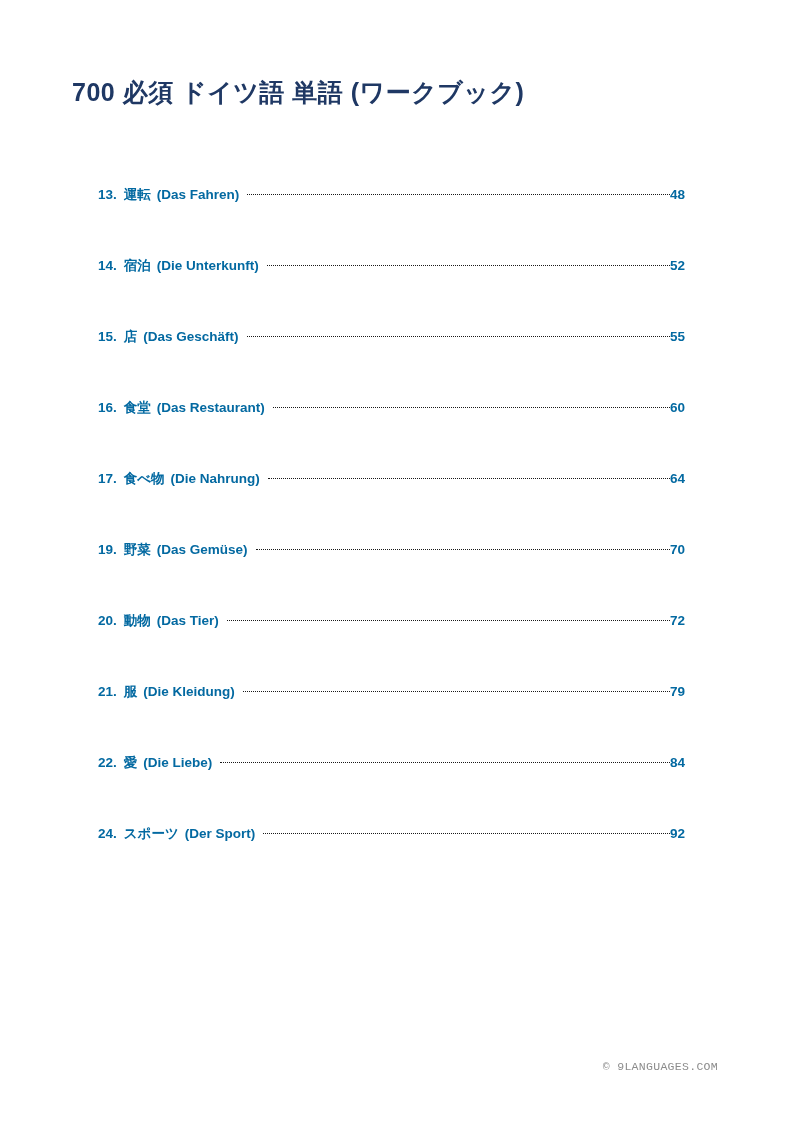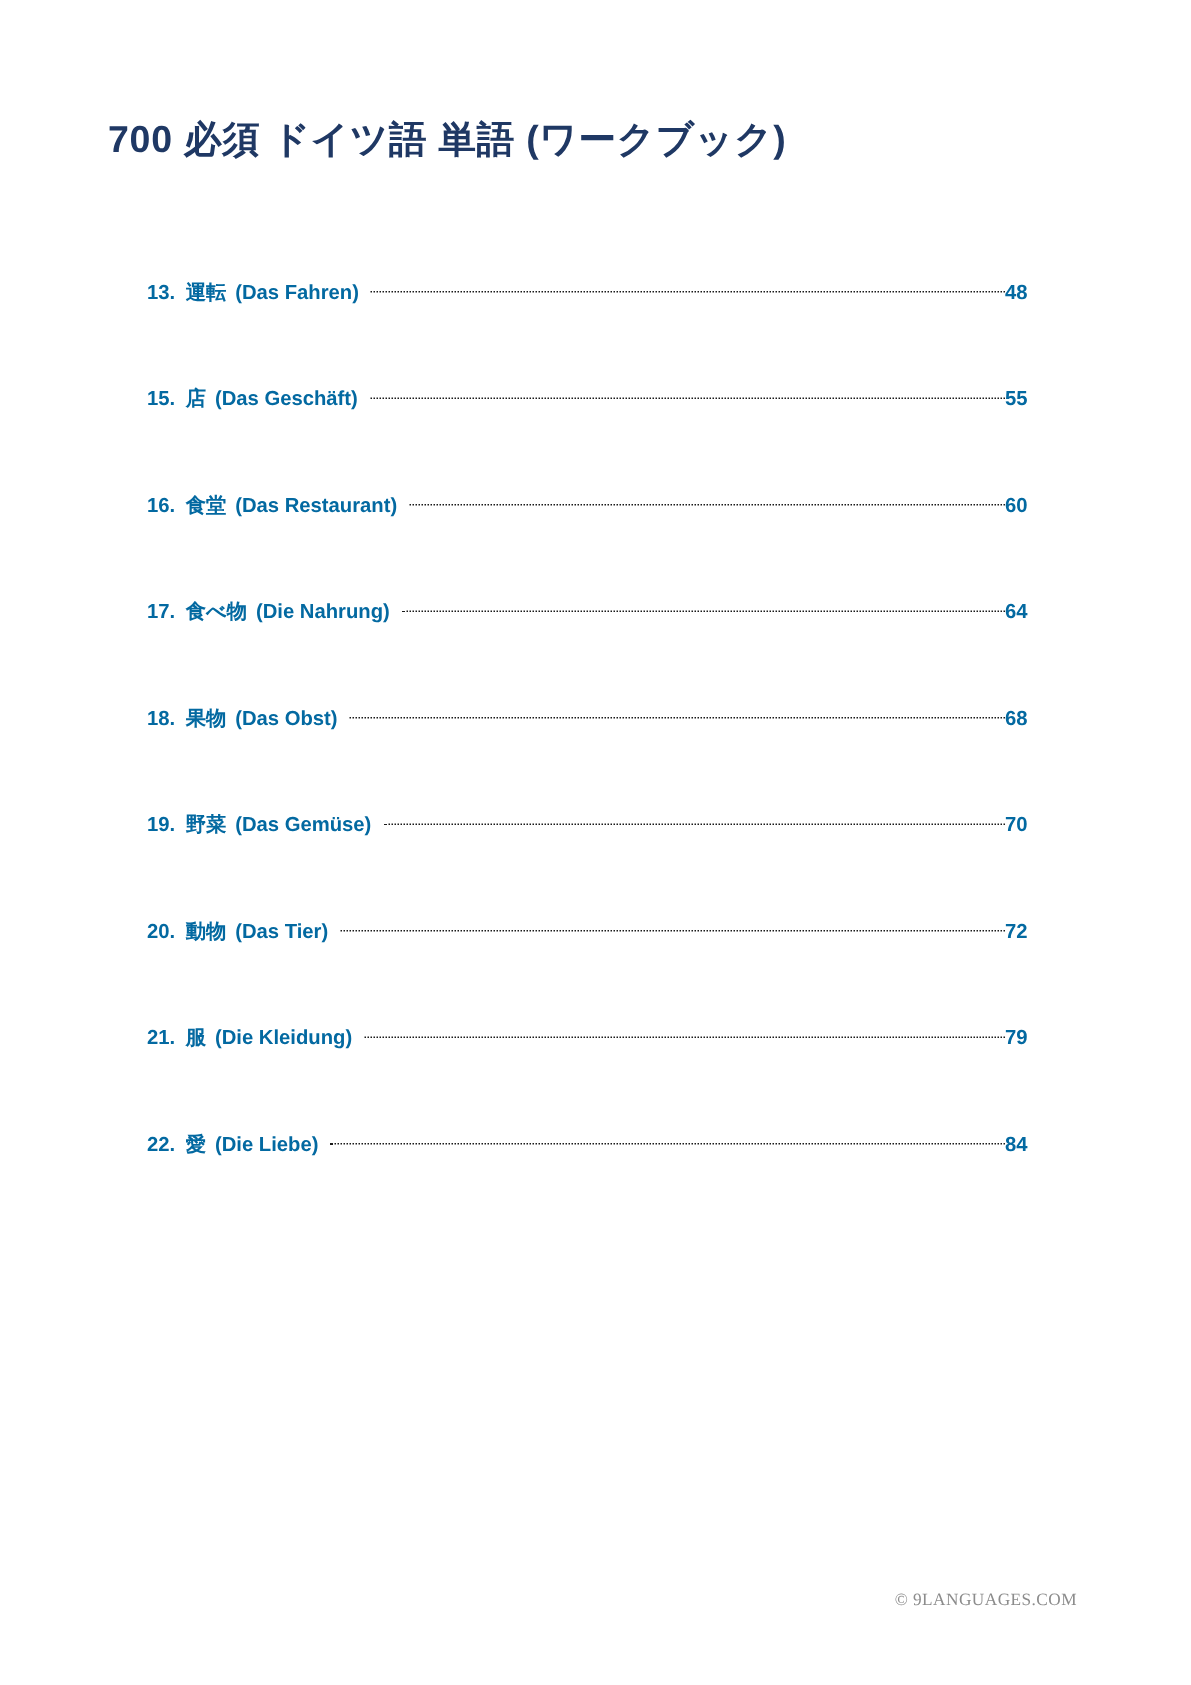--- a/index.html
+++ b/index.html
@@ -78,21 +78,21 @@
     white-space: nowrap;
     font-weight: bold;
     font-size: 13.5px;
   }
   .footer {
     position: absolute;
     right: 76px;
     bottom: 50px;
     font-size: 11.5px;
     color: #8c8c8c;
-    font-family: Liberation Serif, serif;
+    font-family: Liberation Mono, monospace;
     letter-spacing: 0.3px;
     white-space: nowrap;
   }
 </style>
 </head>
 <body>
 
 <div class="page">
 
   <div class="doc-title">700 必須 ドイツ語 単語 (ワークブック)</div>
@@ -100,20 +100,27 @@
   <div class="toc">
 
     <div class="toc-entry">
       <span class="entry-label">
         <span class="entry-num">13.</span><span class="entry-jp">運転</span><span class="entry-de">(Das Fahren)</span>
       </span>
       <span class="dot-leader"></span>
       <span class="entry-page">48</span>
     </div>
 
+    <div class="toc-entry">
+      <span class="entry-label">
+        <span class="entry-num">14.</span><span class="entry-jp">宿泊</span><span class="entry-de">(Die Unterkunft)</span>
+      </span>
+      <span class="dot-leader"></span>
+      <span class="entry-page">52</span>
+    </div>
 
     <div class="toc-entry">
       <span class="entry-label">
         <span class="entry-num">15.</span><span class="entry-jp">店</span><span class="entry-de">(Das Geschäft)</span>
       </span>
       <span class="dot-leader"></span>
       <span class="entry-page">55</span>
     </div>
 
     <div class="toc-entry">
@@ -125,27 +132,20 @@
     </div>
 
     <div class="toc-entry">
       <span class="entry-label">
         <span class="entry-num">17.</span><span class="entry-jp">食べ物</span><span class="entry-de">(Die Nahrung)</span>
       </span>
       <span class="dot-leader"></span>
       <span class="entry-page">64</span>
     </div>
 
-    <div class="toc-entry">
-      <span class="entry-label">
-        <span class="entry-num">18.</span><span class="entry-jp">果物</span><span class="entry-de">(Das Obst)</span>
-      </span>
-      <span class="dot-leader"></span>
-      <span class="entry-page">68</span>
-    </div>
 
     <div class="toc-entry">
       <span class="entry-label">
         <span class="entry-num">19.</span><span class="entry-jp">野菜</span><span class="entry-de">(Das Gemüse)</span>
       </span>
       <span class="dot-leader"></span>
       <span class="entry-page">70</span>
     </div>
 
     <div class="toc-entry">
@@ -166,18 +166,25 @@
 
     <div class="toc-entry">
       <span class="entry-label">
         <span class="entry-num">22.</span><span class="entry-jp">愛</span><span class="entry-de">(Die Liebe)</span>
       </span>
       <span class="dot-leader"></span>
       <span class="entry-page">84</span>
     </div>
 
 
+    <div class="toc-entry">
+      <span class="entry-label">
+        <span class="entry-num">24.</span><span class="entry-jp">スポーツ</span><span class="entry-de">(Der Sport)</span>
+      </span>
+      <span class="dot-leader"></span>
+      <span class="entry-page">92</span>
+    </div>
 
   </div>
 
   <div class="footer">© 9LANGUAGES.COM</div>
 
 </div>
 
 </body></html>

